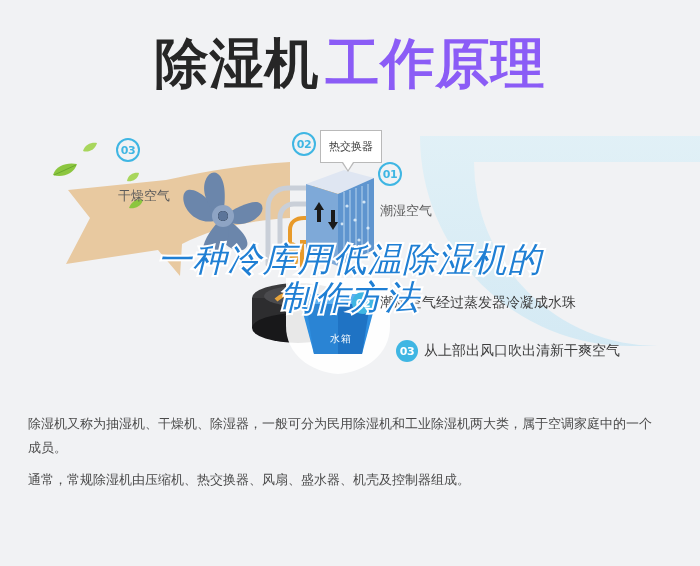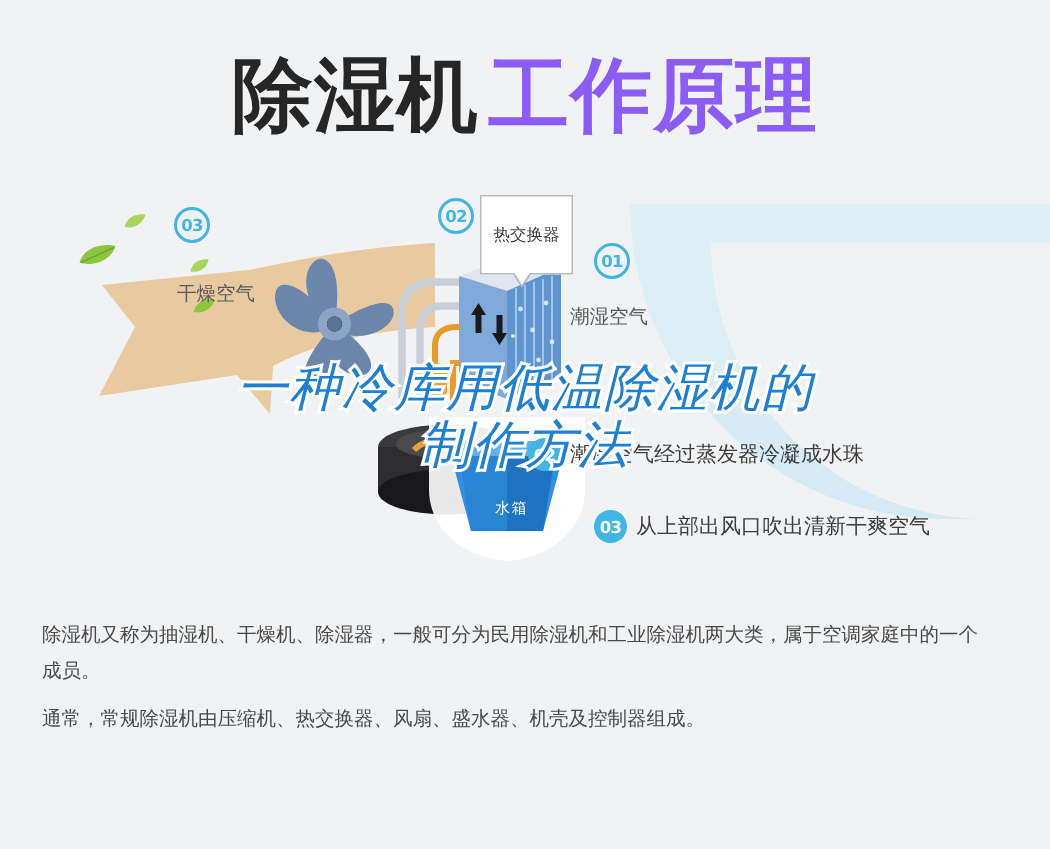--- a/index.html
+++ b/index.html
@@ -70,21 +70,21 @@
     font-size:11px;font-weight:bold;letter-spacing:-.5px;
   }
   .badge.outline{border:2px solid #3fb6e3;color:#3fb6e3;background:transparent;
     width:20px;height:20px;}
   .badge.solid{background:#3fb6e3;color:#fff;}
 
   .cap{position:absolute;font-size:13px;color:#5a5a5a;white-space:nowrap;}
 
   .bubble{
     position:absolute;border:1px solid #b9b9b9;background:#ffffff;
-    border-radius:0;padding:18px 8px;font-size:11px;color:#3d3d3d;
+    border-radius:0;padding:8px 8px;font-size:11px;color:#3d3d3d;
     white-space:nowrap;
   }
   .bubble:after{
     content:"";position:absolute;left:22px;bottom:-8px;
     width:0;height:0;border-left:5px solid transparent;
     border-right:5px solid transparent;border-top:8px solid #ffffff;
   }
   .bubble:before{
     content:"";position:absolute;left:21px;bottom:-10px;
     width:0;height:0;border-left:6px solid transparent;
@@ -250,21 +250,21 @@
       </svg>
     </div>
     <div class="tank-label">水箱</div>
 
     <div class="badge outline" style="left:116px;top:28px;">03</div>
     <div class="cap" style="left:118px;top:77px;">干燥空气</div>
 
     <div class="badge outline" style="left:292px;top:22px;">02</div>
     <div class="bubble" style="left:320px;top:20px;">热交换器</div>
 
-    <div class="badge outline" style="left:396px;top:52px;">01</div>
+    <div class="badge outline" style="left:378px;top:52px;">01</div>
     <div class="cap" style="left:380px;top:92px;">潮湿空气</div>
 
     <div class="step-line" style="left:352px;top:182px;">
       <span class="badge solid" style="position:relative;left:0;top:0;">02</span>
       <span class="txt">潮湿空气经过蒸发器冷凝成水珠</span>
     </div>
 
     <div class="step-line" style="left:396px;top:230px;">
       <span class="badge solid" style="position:relative;left:0;top:0;">03</span>
       <span class="txt">从上部出风口吹出清新干爽空气</span>

